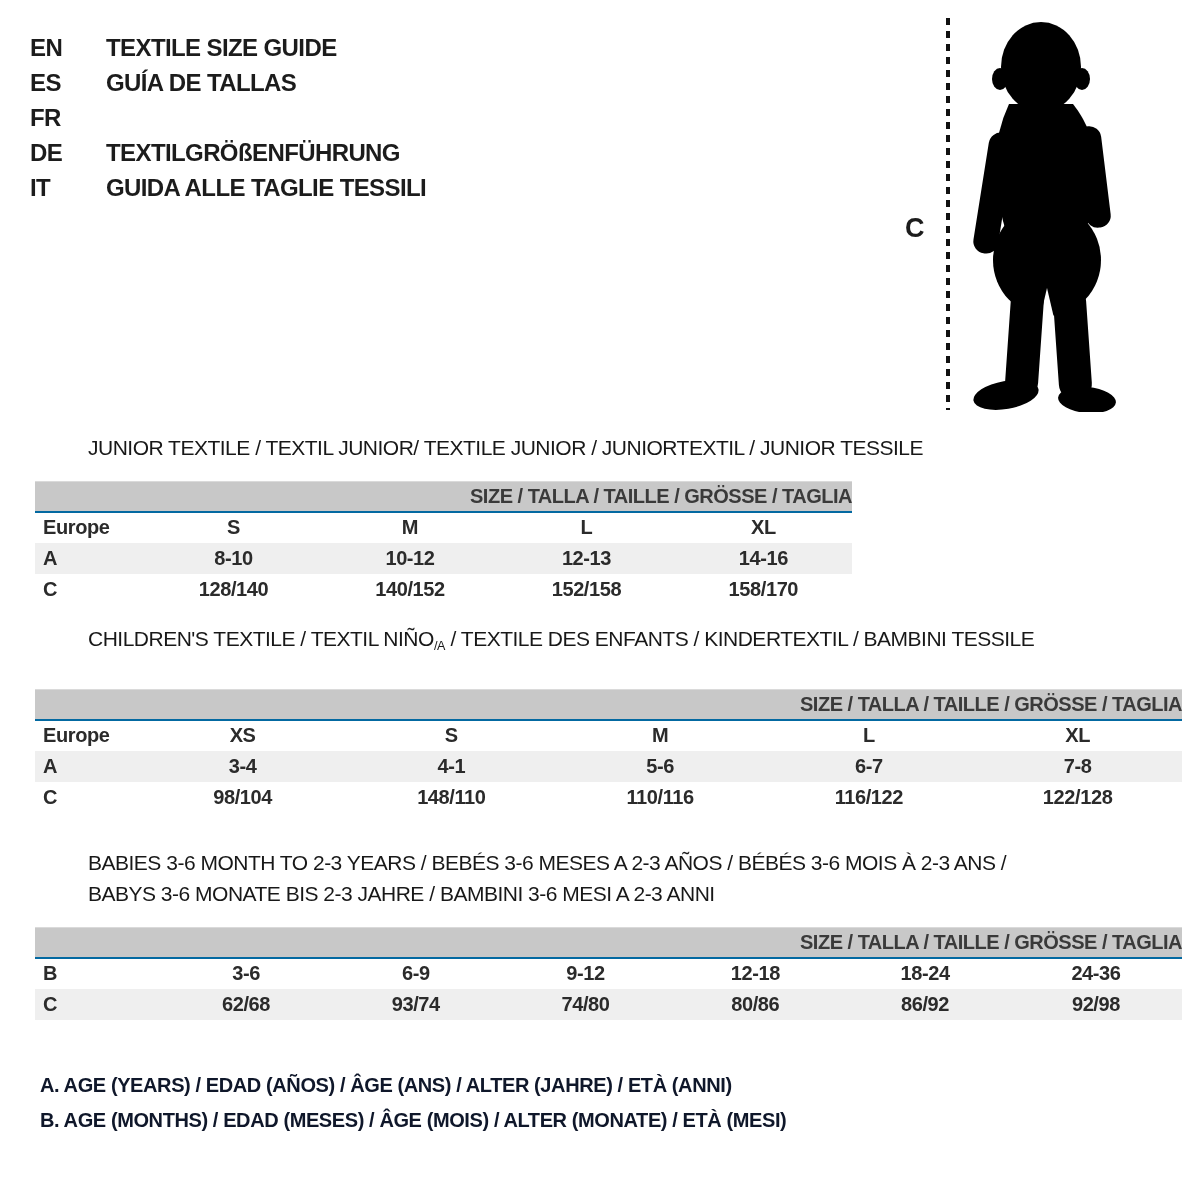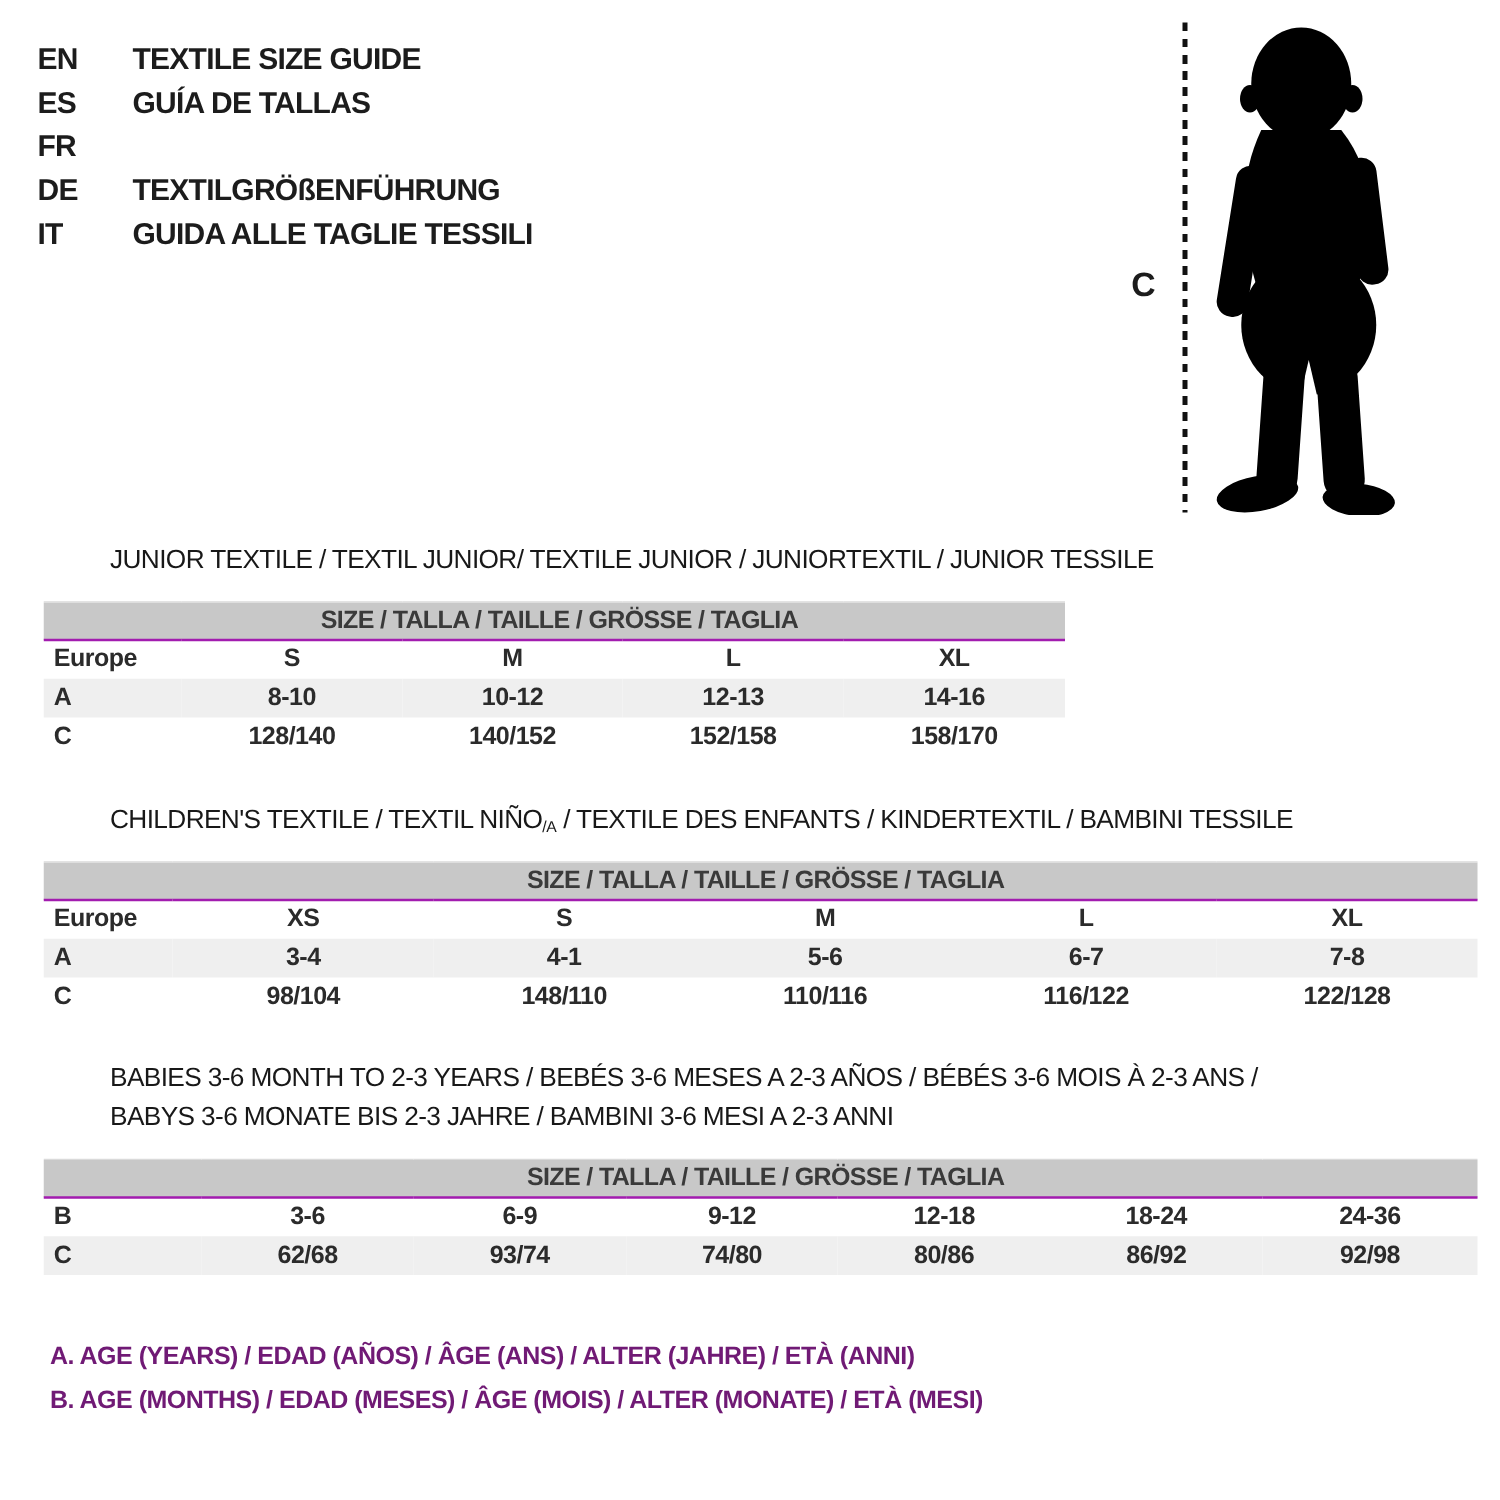--- a/index.html
+++ b/index.html
@@ -46,47 +46,47 @@
   
   .size-table {
     position: absolute;
     border-collapse: collapse; table-layout: fixed;
   }
   .size-table td { padding: 0; vertical-align: middle; }
   .size-table .bar td {
     height: 30px;
     background: #c8c8c8;
     border-top: 1px solid #dadada;
-    border-bottom: 2px solid #a21caf;
+    border-bottom: 2px solid #0369a1;
     font-size: 20px; font-weight: bold; letter-spacing: -0.5px;
-    color: #3a3a3a; padding-left: 8px; text-align: center;
+    color: #3a3a3a; padding-left: 8px; text-align: right;
   }
   .size-table .row td {
     height: 31px;
     font-size: 20px; font-weight: bold; letter-spacing: -0.4px;
     color: #2b2b2b; text-align: center;
   }
   .size-table .row td.lbl { text-align: left; padding-left: 8px; }
   .size-table .row.shaded td { background: #efefef; }
 
   #junior-table   { left: 35px; top: 481px; width: 817px; }
   #children-table { left: 35px; top: 689px; width: 1147px; }
   #babies-table   { left: 35px; top: 927px; width: 1147px; }
 
   #junior-title   { top: 436px; }
-  #children-title { top: 644px; }
+  #children-title { top: 627px; }
   #babies-title-1 { top: 851px; }
   #babies-title-2 { top: 882px; }
 
   
   .legend { position: absolute; left: 40px; top: 1068px; }
   .legend-line {
     height: 35px; display: flex; align-items: center;
     font-size: 20px; font-weight: bold; letter-spacing: -0.4px; white-space: nowrap;
-    color: #701a75;
+    color: #0f172a;
   }
 </style>
 </head>
 <body>
 
 <div class="canvas">
 
   <div class="lang-list">
     <div class="lang-row">
       <span class="lang-code">EN</span>

